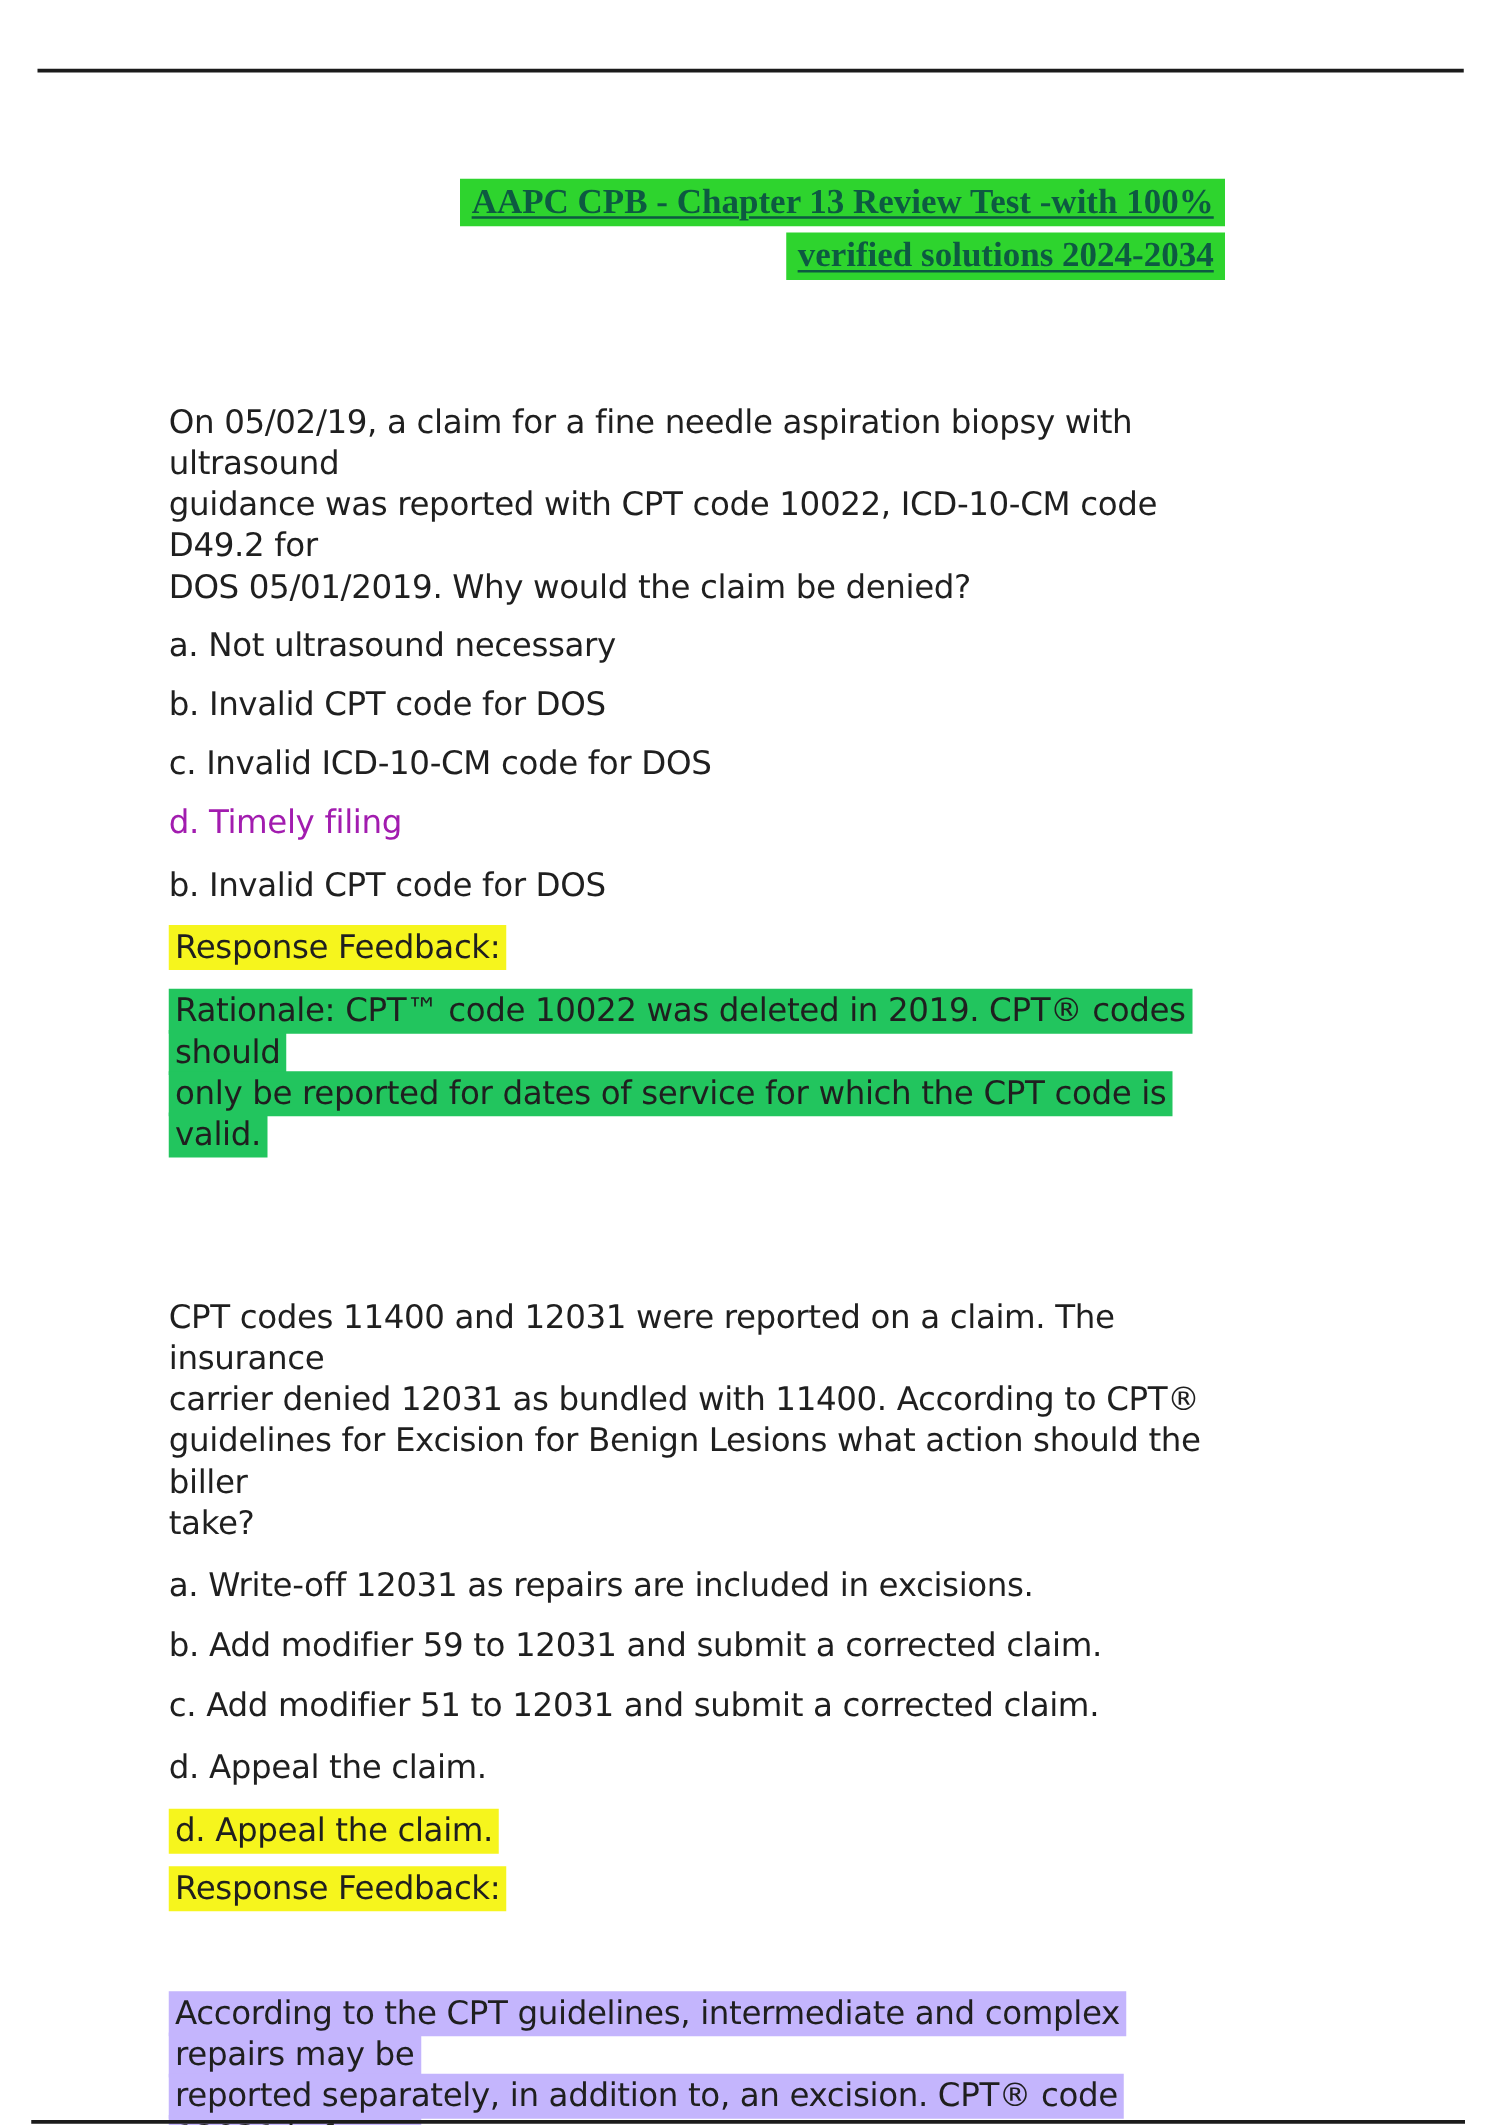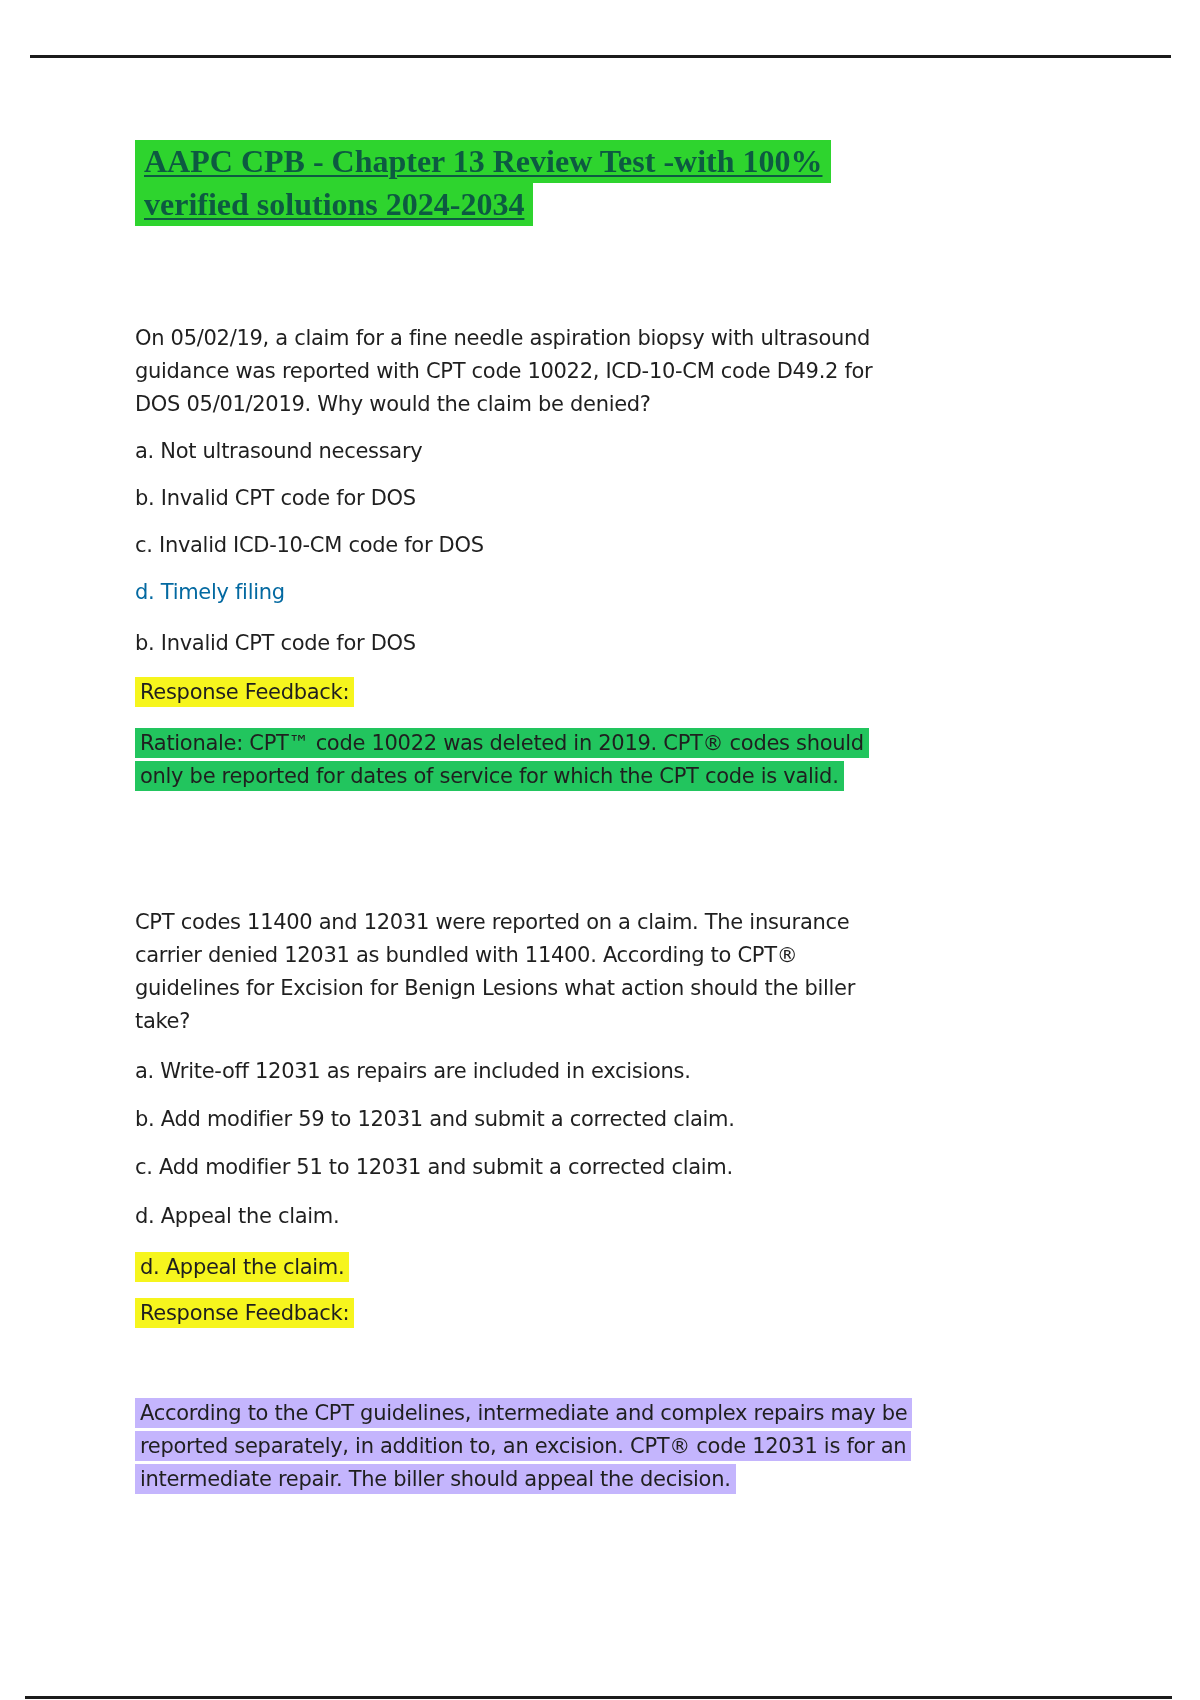--- a/index.html
+++ b/index.html
@@ -12,39 +12,39 @@
     font-family: "DejaVu Sans", sans-serif;
   }
   .rule { position: absolute; background: #1b1b1b; height: 3px; }
   .rule-top { left: 30px; top: 55px; width: 1141px; }
   .rule-bottom { left: 25px; top: 1696px; width: 1147px; }
 
   .column { position: absolute; left: 135px; top: 0; width: 845px; }
 
   .title-block {
     margin-top: 140px;
-    text-align: left;
+    text-align: right;
     font-family: "Liberation Serif", serif;
     font-weight: bold;
-    font-size: 32px;
+    font-size: 28px;
     line-height: 43px;
   }
   .title-line { white-space: nowrap; }
   .hl-green {
     padding: 3px 9px 4px 9px;
     text-decoration: underline;
     text-decoration-thickness: 2px;
     text-underline-offset: 3px;
     -webkit-box-decoration-break: clone;
     box-decoration-break: clone;
   }
 
   p {
     margin: 0;
-    font-size: 21px;
+    font-size: 26px;
     line-height: 33px;
     letter-spacing: -0.3px;
     color: #1f1f1f;
     white-space: pre-line;
   }
   .hl-yellow {
     padding: 3px 5px;
     -webkit-box-decoration-break: clone;
     box-decoration-break: clone;
   }
@@ -72,21 +72,21 @@
       <div class="title-line"><span class="hl-green" style="background: rgb(46, 212, 46); color: rgb(13, 90, 65); text-decoration-color: rgb(13, 90, 65);">AAPC CPB - Chapter 13 Review Test -with 100%</span></div>
       <div class="title-line"><span class="hl-green" style="background: rgb(46, 212, 46); color: rgb(13, 90, 65); text-decoration-color: rgb(13, 90, 65);">verified solutions 2024-2034</span></div>
     </div>
 
     <p class="mt96" style="color: rgb(31, 31, 31);">On 05/02/19, a claim for a fine needle aspiration biopsy with ultrasound
 guidance was reported with CPT code 10022, ICD-10-CM code D49.2 for
 DOS 05/01/2019. Why would the claim be denied?</p>
     <p class="mt14" style="color: rgb(31, 31, 31);">a. Not ultrasound necessary</p>
     <p class="mt14" style="color: rgb(31, 31, 31);">b. Invalid CPT code for DOS</p>
     <p class="mt14" style="color: rgb(31, 31, 31);">c. Invalid ICD-10-CM code for DOS</p>
-    <p class="mt14" style="color: #0369a1;">d. Timely filing</p>
+    <p class="mt14" style="color: #a21caf;">d. Timely filing</p>
     <p class="mt18" style="color: rgb(31, 31, 31);">b. Invalid CPT code for DOS</p>
     <p class="mt16" style="color: rgb(31, 31, 31);"><span class="hl-yellow" style="background: rgb(246, 245, 29);">Response Feedback:</span></p>
     <p class="mt18" style="color: rgb(31, 31, 31);"><span class="hl-yellow" style="background: #22c55e;">Rationale: CPT™ code 10022 was deleted in 2019. CPT® codes should
 only be reported for dates of service for which the CPT code is valid.</span></p>
 
     <p class="mt113" style="color: rgb(31, 31, 31);">CPT codes 11400 and 12031 were reported on a claim. The insurance
 carrier denied 12031 as bundled with 11400. According to CPT®
 guidelines for Excision for Benign Lesions what action should the biller
 take?</p>
     <p class="mt17" style="color: rgb(31, 31, 31);">a. Write-off 12031 as repairs are included in excisions.</p>

